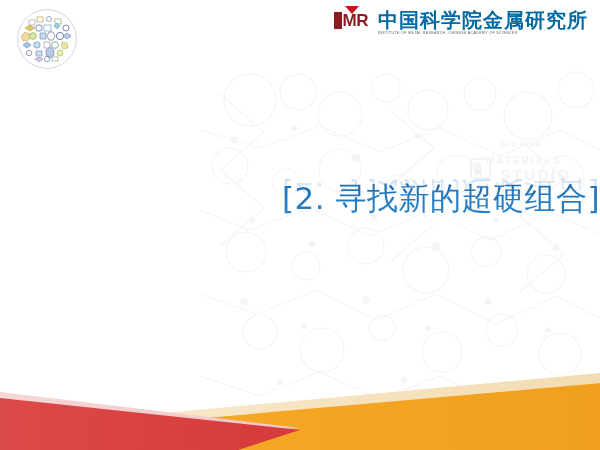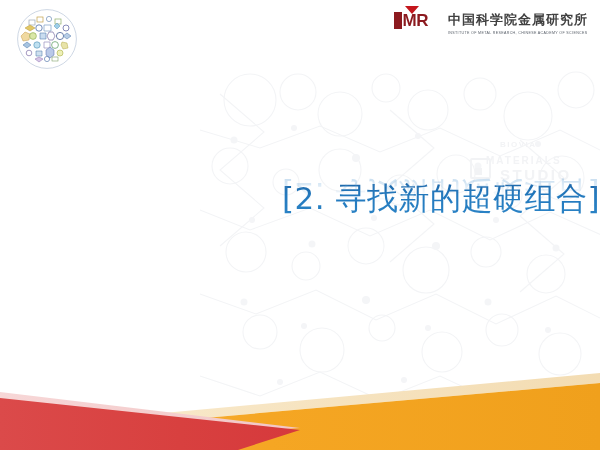--- a/index.html
+++ b/index.html
@@ -92,21 +92,21 @@
     position: absolute;
     right: 12px;
     top: 12px;
     display: flex;
     align-items: flex-start;
   }
   #imr-mark {
     position: relative;
     display: flex;
     align-items: center;
-    margin-right: 20px;
+    margin-right: 10px;
   }
   #imr-bar {
     width: 8px;
     height: 17px;
     background: #8c1a1f;
     margin-right: 1px;
   }
   #imr-letters {
     font-family: "Liberation Sans", sans-serif;
     font-weight: bold;
@@ -125,23 +125,23 @@
     border-right: 7px solid transparent;
     border-top: 8px solid #c4161c;
   }
   #imr-names {
     display: flex;
     flex-direction: column;
     justify-content: flex-start;
   }
   #imr-cn {
     font-family: Liberation Serif, serif;
-    font-size: 13px;
+    font-size: 20px;
     line-height: 16px;
-    color: #404040;
+    color: #0369a1;
     letter-spacing: 1px;
     font-weight: bold;
   }
   #imr-en {
     font-size: 3.6px;
     line-height: 6px;
     color: #555c66;
     letter-spacing: 0.35px;
     margin-top: 1px;
     transform: scaleY(1.15);

